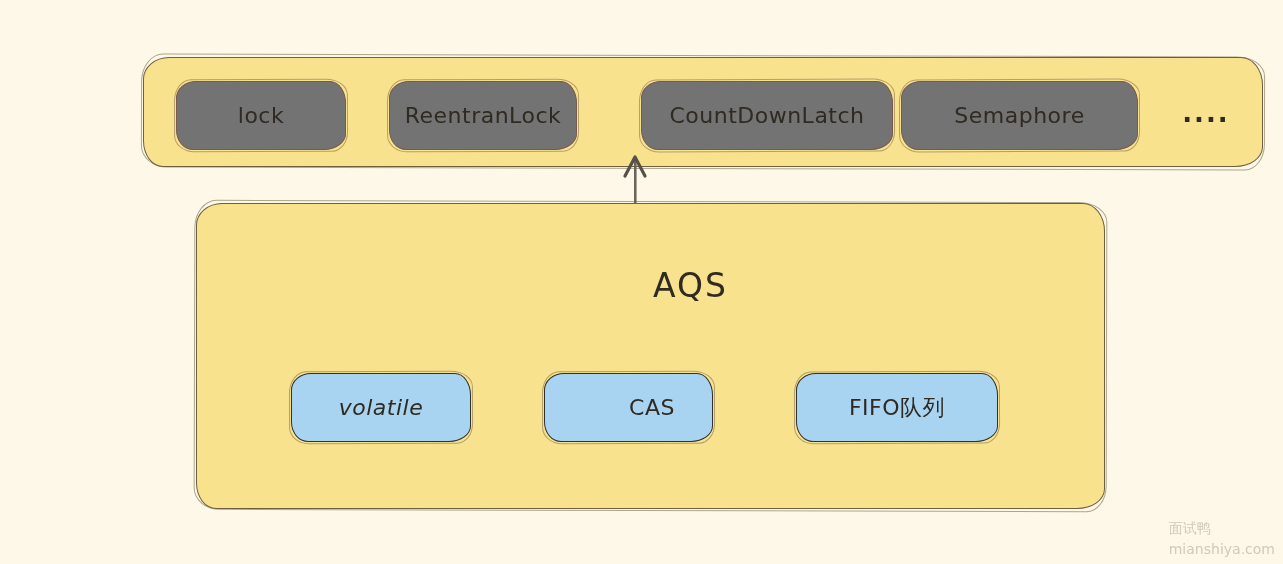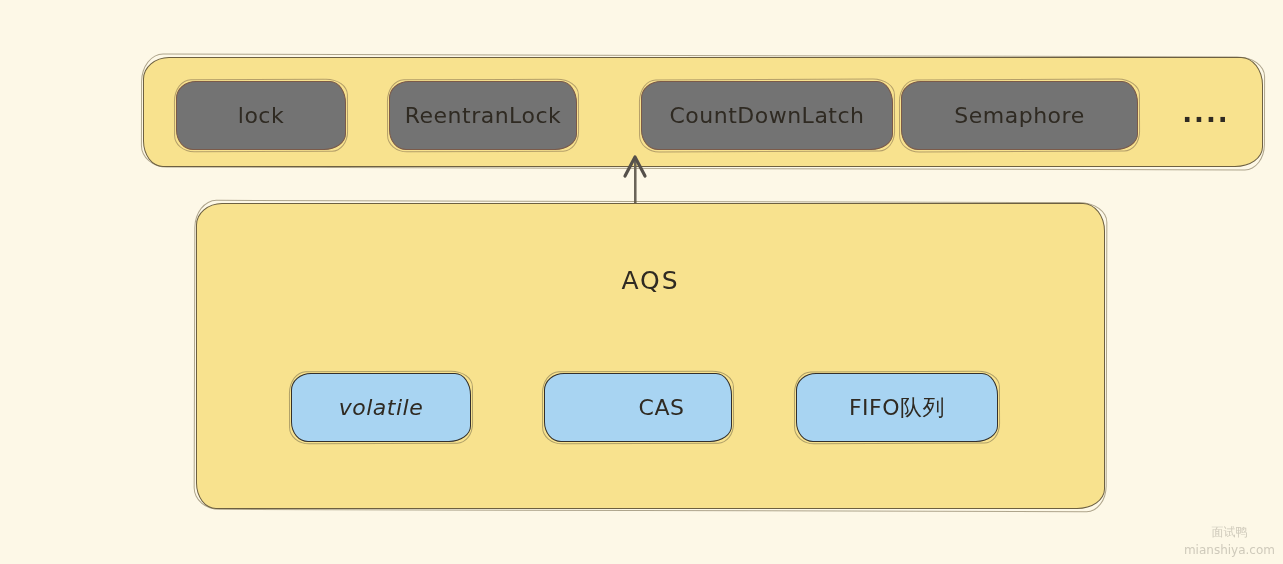--- a/index.html
+++ b/index.html
@@ -71,44 +71,45 @@
   .pill-semaphore{left:757px;width:237px;}
   .dots{
     position:absolute;
     left:1032px;top:0;height:110px;width:60px;
     display:flex;align-items:center;justify-content:center;
     font-size:26px;font-weight:bold;letter-spacing:2px;
     color:#2f2a22;
   }
 
   .pill-volatile{left:94px;width:180px;font-style:italic;}
-  .pill-cas{left:347px;width:188px;padding-left:47px;}
+  .pill-cas{left:347px;width:169px;padding-left:47px;}
   .pill-fifo{left:599px;width:202px;}
 
   .aqs-title{
     position:absolute;
     left:0;top:62px;width:100%;
     text-align:center;
-    font-size:25px;
+    font-size:33px;
     letter-spacing:2px;
+    padding-left:40px;
   }
 
   
   .arrow{
     position:absolute;
     left:613px;top:150px;
     width:44px;height:60px;
   }
 
   
   .watermark{
     position:absolute;
     right:8px;bottom:5px;
-    text-align:center;
-    font-size:12px;
+    text-align:left;
+    font-size:14px;
     line-height:1.45;
     color:#cfcabb;
     margin-top:28px;
   }
 </style>
 </head>
 <body>
 
 <div class="canvas">
 

